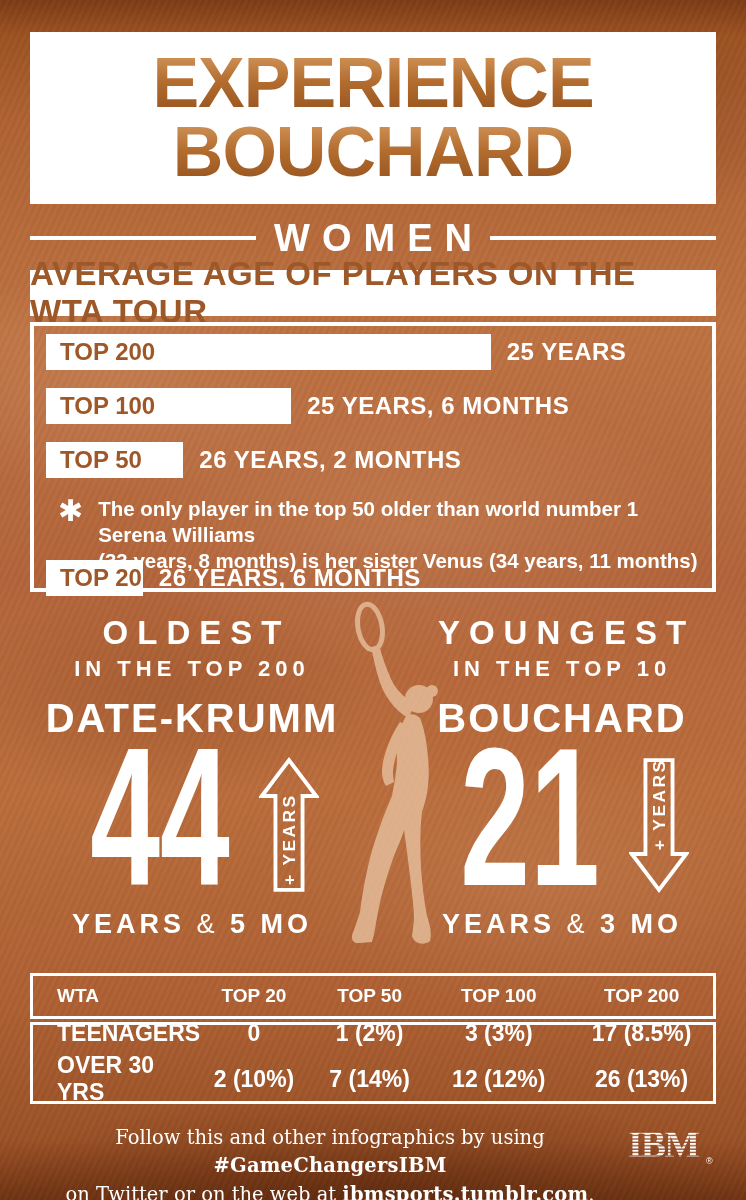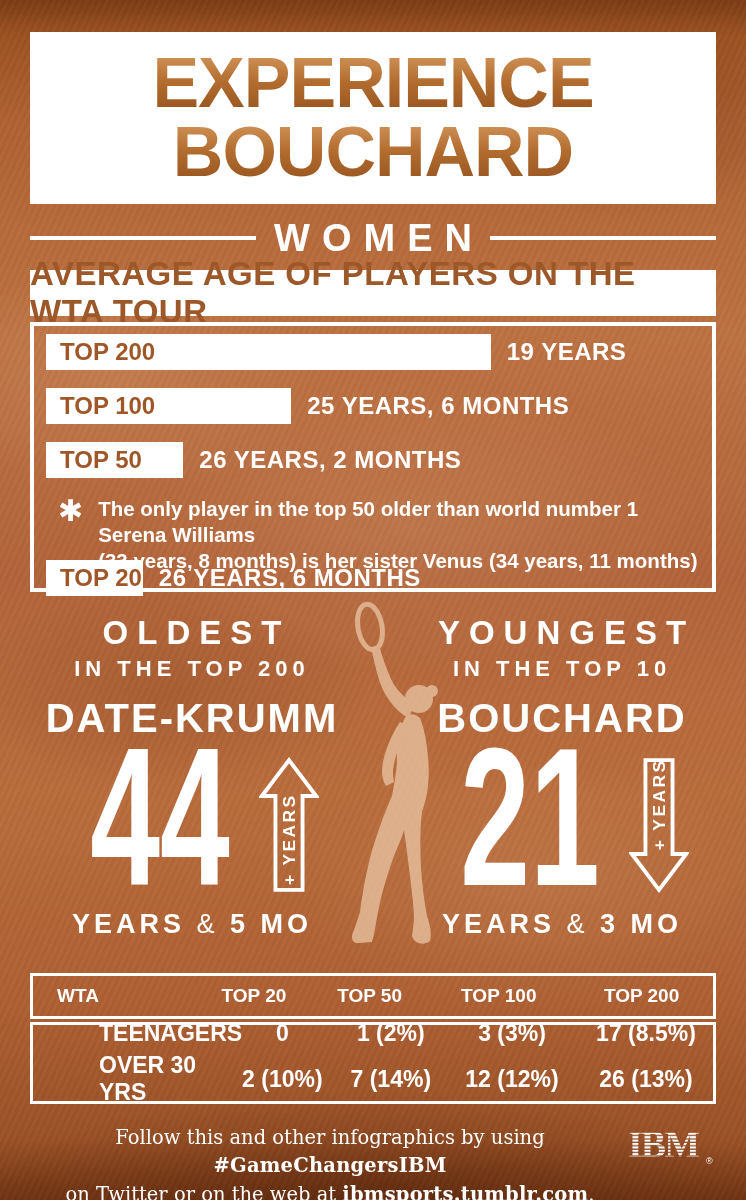--- a/index.html
+++ b/index.html
@@ -51,21 +51,21 @@
   .big-number{font-size:196px;font-weight:bold;line-height:0.78;transform:scaleX(0.64);transform-origin:50% 100%;}
   .arrow-svg{width:60px;height:136px;flex:none;margin-bottom:2px;}
   .age-detail{font-size:27px;font-weight:bold;letter-spacing:4px;margin-top:14px;white-space:nowrap;}
   .amp{font-weight:normal;}
   .silhouette{position:absolute;left:320px;top:2px;width:156px;height:356px;}
   .t-head{position:absolute;left:30px;top:973px;width:686px;height:46px;border:3px solid #fff;
     box-sizing:border-box;display:flex;align-items:center;color:#fff;font-weight:bold;font-size:19px;}
   .t-body{position:absolute;left:30px;top:1022px;width:686px;height:82px;border:3px solid #fff;
     box-sizing:border-box;display:flex;flex-direction:column;justify-content:center;gap:5px;
     color:#fff;font-weight:bold;font-size:23px;}
-  .trow{display:flex;align-items:center;padding-left:42px;}
+  .trow{display:flex;align-items:center;}
   .c1{width:24%;text-align:left;padding-left:24px;box-sizing:border-box;}
   .c2{width:17%;text-align:center;} .c3{width:17%;text-align:center;}
   .c4{width:21%;text-align:center;} .c5{width:21%;text-align:center;}
   .footer-text{position:absolute;left:36px;top:1124px;width:588px;text-align:center;color:#fff;
     font-family:"DejaVu Serif", serif;font-size:19.5px;line-height:1.45;}
   .footer-text b{letter-spacing:0.2px;}
   .ibm-logo{position:absolute;left:628px;top:1126px;width:90px;height:42px;}
 </style>
 </head>
 <body>
@@ -85,21 +85,21 @@
 
   <div class="banner">
     <span class="banner-text">AVERAGE AGE OF PLAYERS ON THE WTA TOUR</span>
   </div>
 
   <div class="chart-box">
     <div class="bar-row">
       <div class="bar" style="width: 68%;">
         <span class="bar-label">TOP 200</span>
       </div>
-      <span class="bar-value">19 YEARS</span>
+      <span class="bar-value">25 YEARS</span>
     </div>
     <div class="bar-row">
       <div class="bar" style="width: 37.5%;">
         <span class="bar-label">TOP 100</span>
       </div>
       <span class="bar-value">25 YEARS, 6 MONTHS</span>
     </div>
     <div class="bar-row">
       <div class="bar" style="width: 21%;">
         <span class="bar-label">TOP 50</span>

